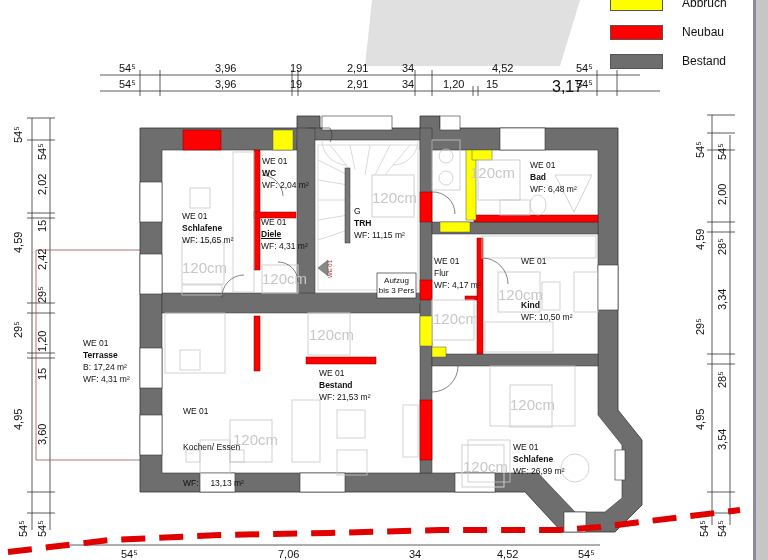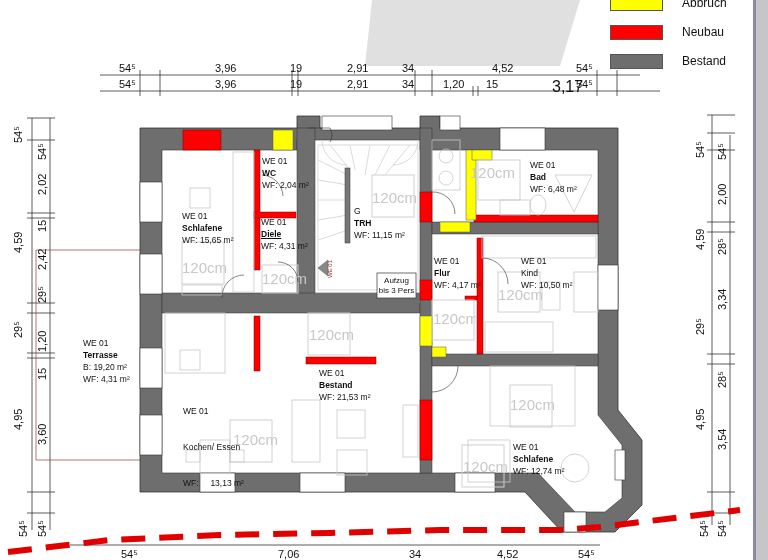--- a/index.html
+++ b/index.html
@@ -286,48 +286,48 @@
     <div style="font-weight:bold;">TRH</div>
     <div>WF: 11,15 m²</div>
   </div>
   <div style="position:absolute;left:530px;top:159px;line-height:12px;font-size:8.5px;">
     <div>WE 01</div>
     <div style="font-weight:bold;">Bad</div>
     <div>WF: 6,48 m²</div>
   </div>
   <div style="position:absolute;left:434px;top:255px;line-height:12px;font-size:8.5px;">
     <div>WE 01</div>
-    <div style="font-weight:bold;">Flur</div>
+    <div style="font-weight:normal;">Flur</div>
     <div>WF: 4,17 m²</div>
   </div>
   <div style="position:absolute;left:521px;top:255px;line-height:12px;font-size:8.5px;">
     <div>WE 01</div>
-    <div style="font-weight:normal;">Kind</div>
+    <div style="font-weight:bold;margin-top:32px;">Kind</div>
     <div>WF: 10,50 m²</div>
   </div>
   <div style="position:absolute;left:183px;top:381px;line-height:12px;font-size:8.5px;white-space:pre;">
     <div>WE 01</div>
     <div style="font-weight:normal;">Kochen/ Essen</div>
     <div>WF:     13,13 m²</div>
   </div>
   <div style="position:absolute;left:319px;top:367px;line-height:12px;font-size:8.5px;">
     <div>WE 01</div>
     <div style="font-weight:bold;">Bestand</div>
     <div>WF: 21,53 m²</div>
   </div>
   <div style="position:absolute;left:513px;top:441px;line-height:12px;font-size:8.5px;">
     <div>WE 01</div>
     <div style="font-weight:bold;">Schlafene</div>
-    <div>WF: 12,74 m²</div>
+    <div>WF: 26,99 m²</div>
   </div>
 
   <div style="position:absolute;left:83px;top:337px;line-height:12px;font-size:8.5px;">
     <div>WE 01</div>
     <div style="font-weight:bold;">Terrasse</div>
-    <div>B:  19,20 m²</div>
+    <div>B:  17,24 m²</div>
     <div>WF: 4,31 m²</div>
   </div>
 
   <div style="position:absolute;left:377px;top:276px;width:39px;text-align:center;font-size:8px;line-height:10px;">
     <div>Aufzug</div>
     <div>bis 3 Pers</div>
   </div>
 
   <span style="position:absolute;left:327px;top:278px;font-size:6px;color:#a03030;transform:rotate(-90deg);transform-origin:left top;">WE 01</span>
 </div>

